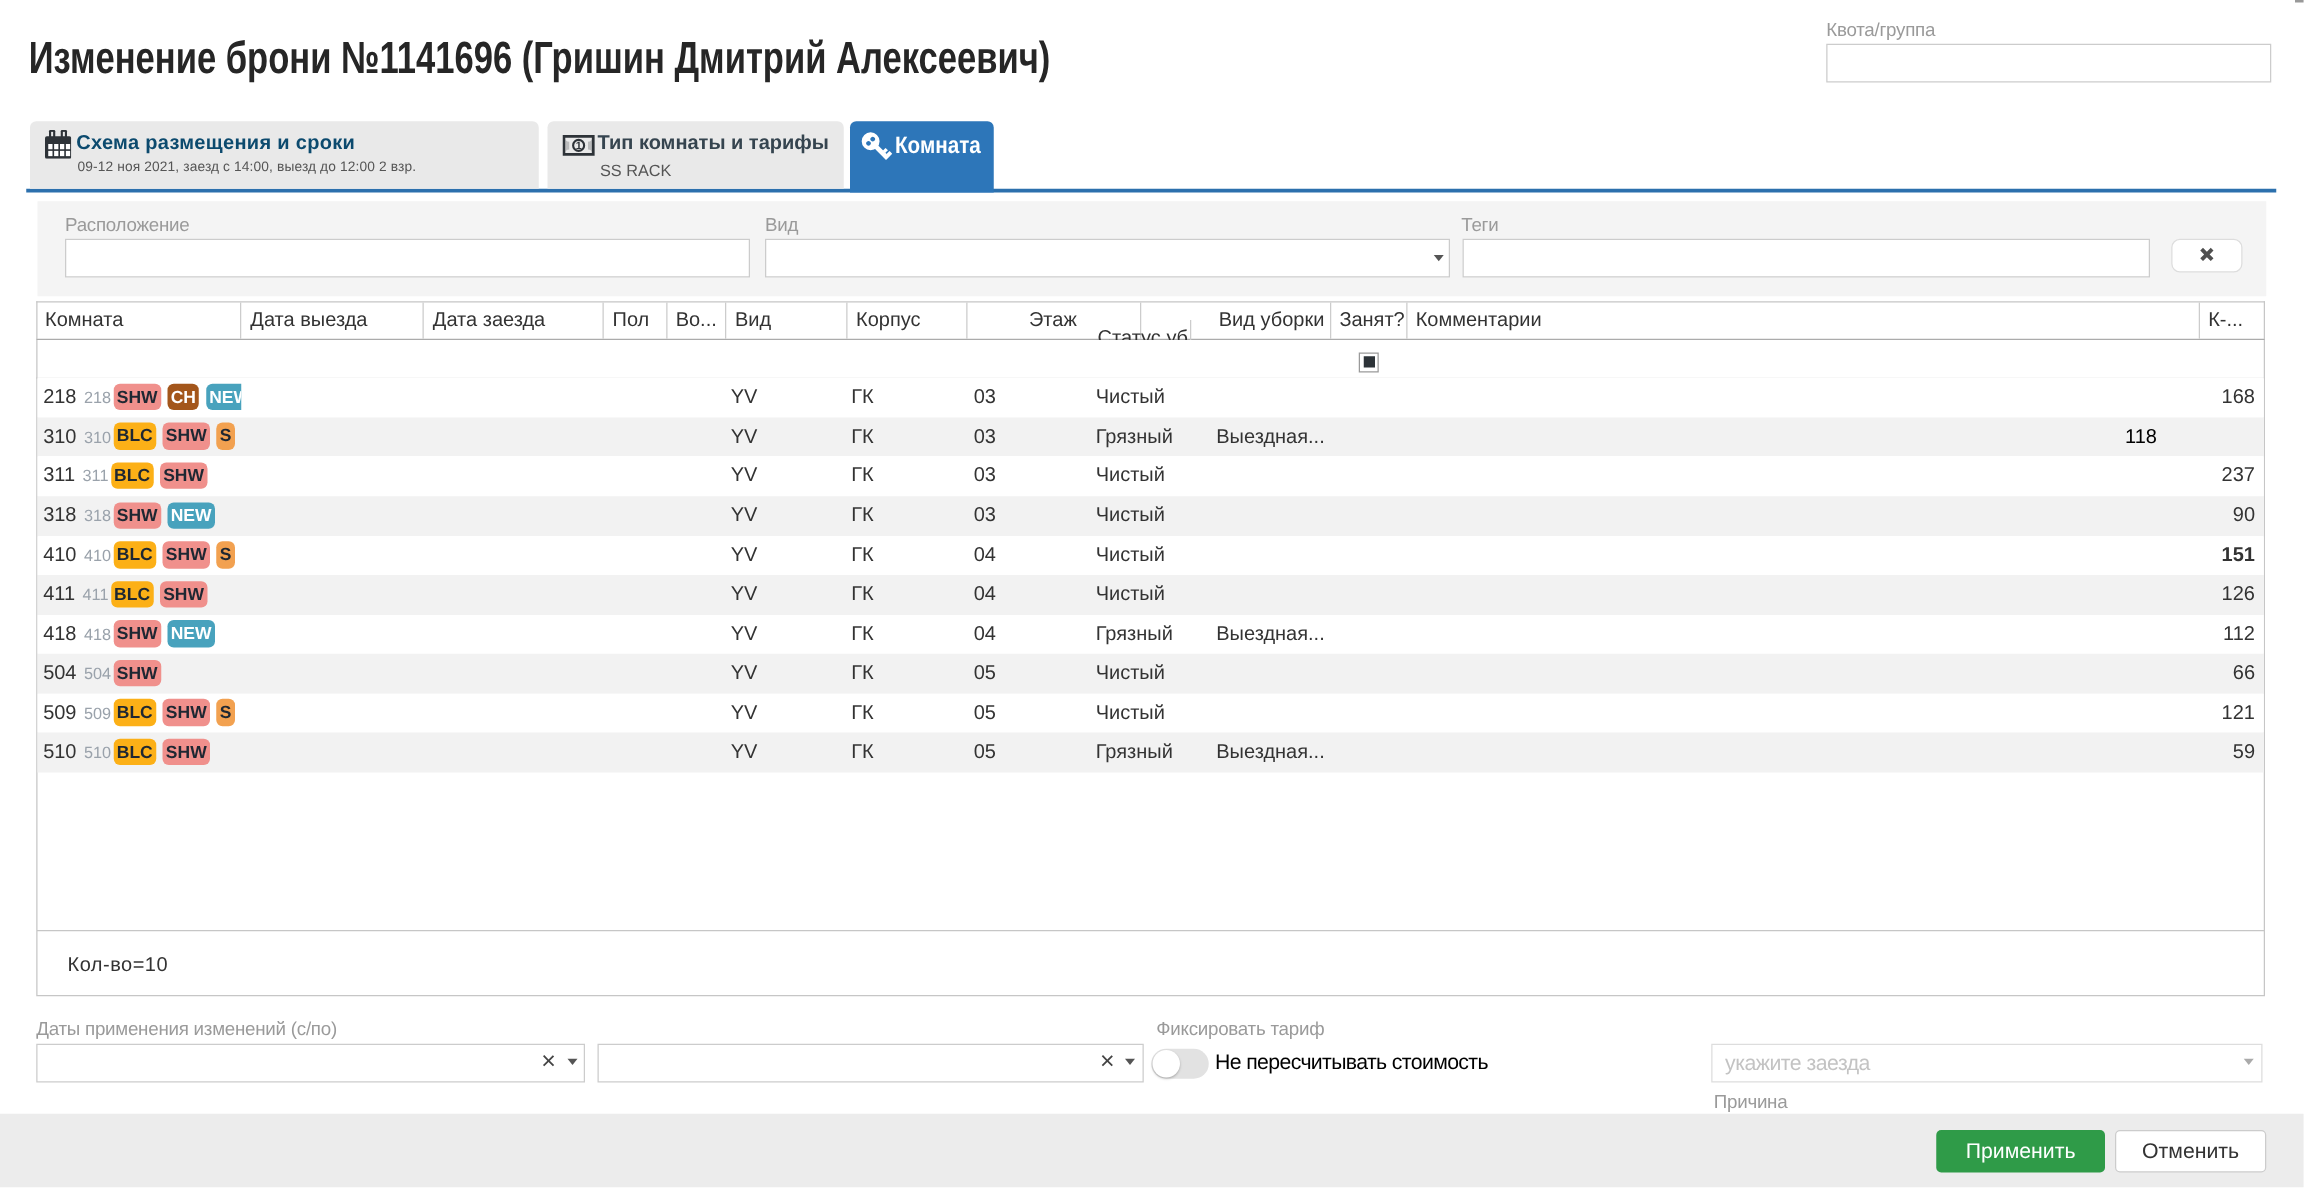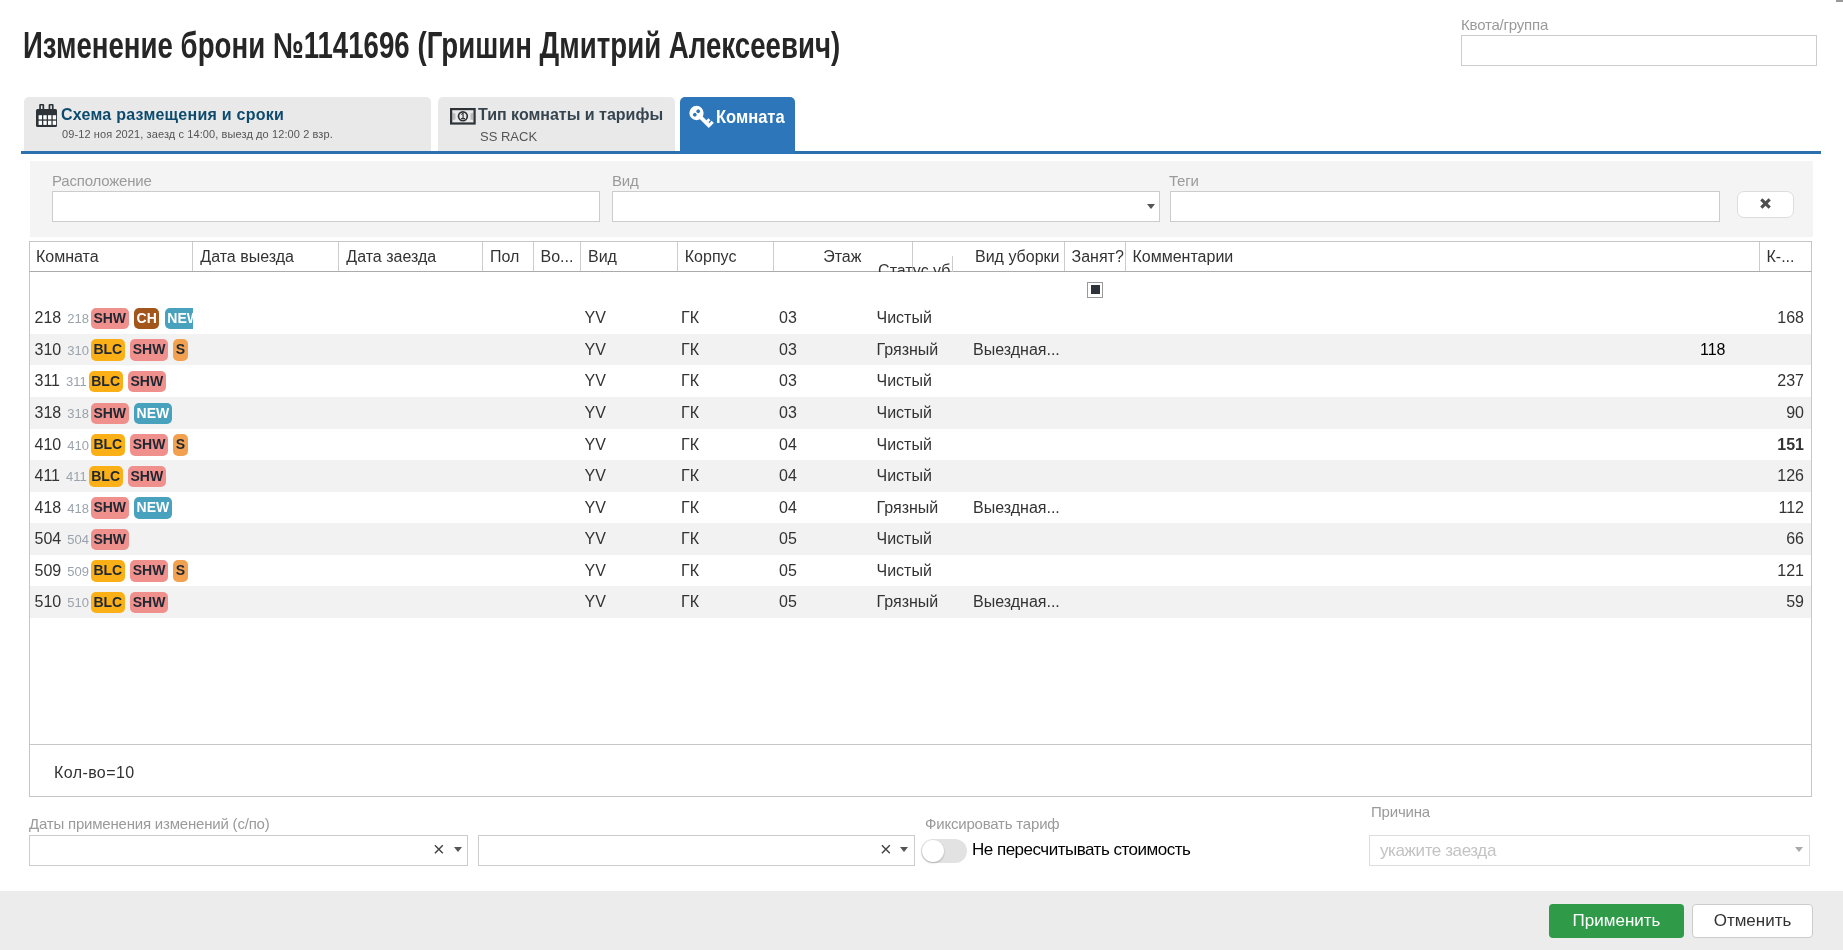--- a/index.html
+++ b/index.html
@@ -167,18 +167,18 @@
 <div class="inp" style="left:29px;top:835px;width:439px;height:31px;"></div>
 <div class="abs" style="left:433px;top:838px;font-size:20px;color:#444;">×</div>
 <div class="caret" style="left:453.5px;top:847px;"></div>
 <div class="inp" style="left:478px;top:835px;width:437px;height:31px;"></div>
 <div class="abs" style="left:880px;top:838px;font-size:20px;color:#444;">×</div>
 <div class="caret" style="left:900px;top:847px;"></div>
 <div class="lbl" style="left:925px;top:815px;">Фиксировать тариф</div>
 <div class="abs" style="left:921px;top:839px;width:46px;height:24px;border-radius:12px;background:#e2e2e2;"></div>
 <div class="abs" style="left:922px;top:840px;width:22px;height:22px;border-radius:11px;background:#fff;box-shadow:0 1px 2px rgba(0,0,0,0.25);"></div>
 <div class="abs" style="left:972px;top:840px;font-size:17px;color:#000;letter-spacing:-0.5px;">Не пересчитывать стоимость</div>
-<div class="lbl" style="left:1371px;top:779px;margin-top:24px;">Причина</div>
+<div class="lbl" style="left:1371px;top:849px;margin-top:24px;">Причина</div>
 <div class="inp" style="left:1369px;top:835px;width:441px;height:31px;border-color:#ddd;"></div>
 <div class="abs" style="left:1380px;top:841px;font-size:17px;color:#c3c3c3;letter-spacing:-0.4px;">укажите заезда</div>
 <div class="caret" style="left:1795px;top:847px;border-top-color:#aaa;"></div>
 <div class="abs" style="left:0;top:891px;width:1843px;height:59px;background:#ececec;"></div>
 <div class="abs" style="left:1549px;top:904px;width:135px;height:34px;background:#2f9b48;border-radius:4px;color:#fff;font-size:17px;text-align:center;line-height:34px;">Применить</div>
 <div class="abs" style="left:1692px;top:904px;width:121px;height:34px;background:#fff;border:1px solid #ccc;border-radius:4px;box-sizing:border-box;color:#333;font-size:17px;text-align:center;line-height:32px;">Отменить</div>
 </body></html>

